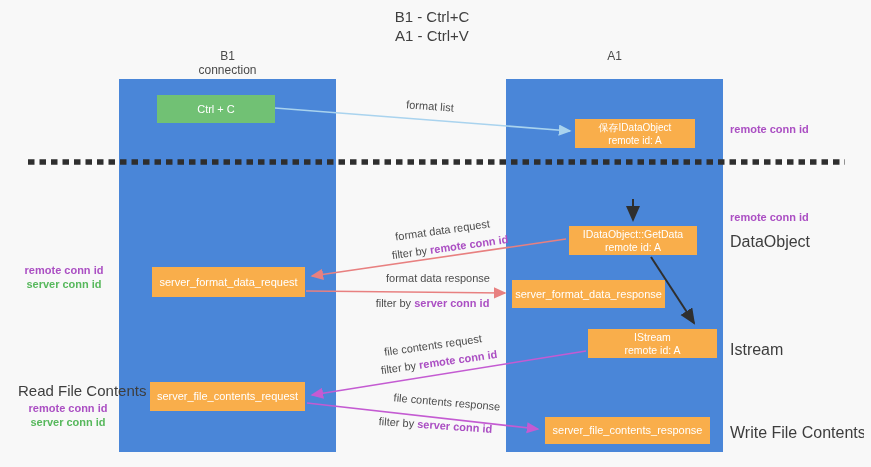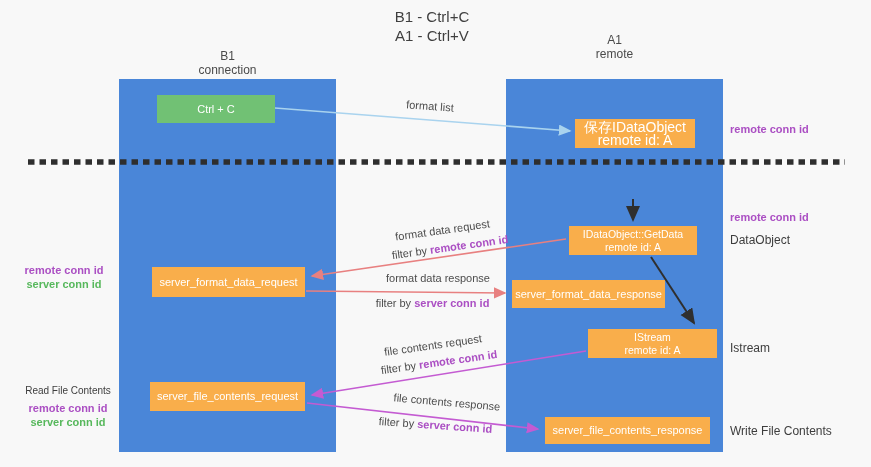--- a/index.html
+++ b/index.html
@@ -10,32 +10,32 @@
   }
   *{box-sizing:border-box;margin:0;padding:0}
   body{font-family:"Liberation Sans",sans-serif;background:#f8f8f8}
   .stage{position:relative;width:864px;height:467px;background:#f8f8f8;overflow:hidden}
 
   .page-title{position:absolute;top:7px;left:0;width:100%;text-align:center;
     font-size:15px;line-height:19px;color:var(--text-dark)}
 
   .lane-header{position:absolute;text-align:center;font-size:12px;line-height:14px;color:#4a4a4a}
   .lane-header.left{left:119px;top:49px;width:217px}
-  .lane-header.right{left:506px;top:33px;width:217px}
+  .lane-header.right{left:506px;top:49px;width:217px}
 
   .lane{position:absolute;top:79px;width:217px;height:373px;background:var(--lane-blue)}
   .lane.left{left:119px}
   .lane.right{left:506px}
 
   .node{position:absolute;z-index:3;display:flex;flex-direction:column;justify-content:center;
     align-items:center;color:#fff;font-size:11px;line-height:13px;text-align:left;white-space:nowrap}
   .node.green{background:var(--node-green)}
   .node.orange{background:var(--node-orange)}
   .n-ctrl-c{left:157px;top:95px;width:118px;height:28px}
-  .n-save{left:575px;top:119px;width:120px;height:29px;font-size:14px}
+  .n-save{left:575px;top:119px;width:120px;height:29px;font-size:10px}
   .n-ctrl-v{left:574px;top:171px;width:121px;height:27px}
   .n-getdata{left:569px;top:226px;width:128px;height:29px;font-size:10.5px}
   .n-freq{left:152px;top:267px;width:153px;height:30px}
   .n-fres{left:512px;top:280px;width:153px;height:28px}
   .n-istream{left:588px;top:329px;width:129px;height:29px;font-size:10.5px}
   .n-creq{left:150px;top:382px;width:155px;height:29px}
   .n-cres{left:545px;top:417px;width:165px;height:27px}
 
   svg.overlay{position:absolute;left:0;top:0;z-index:5;pointer-events:none}
   .l-blue{stroke:var(--arrow-lightblue);stroke-width:1.6;fill:none}
@@ -45,44 +45,43 @@
   .l-dash{stroke:#2e2e2e;stroke-width:5.5;stroke-dasharray:6.5 5;fill:none}
   #mBlue path{fill:var(--arrow-lightblue)} #mSalmon path{fill:var(--arrow-salmon)}
   #mMagenta path{fill:var(--arrow-magenta)} #mBlack path{fill:var(--arrow-black)}
 
   .edge-label{position:absolute;z-index:6;font-size:11px;color:#4d4d4d;white-space:nowrap;text-align:center}
   .edge-label b.purple{color:var(--purple-text);font-weight:bold}
   .rot-neg{transform:rotate(-8deg)}
   .rot-pos4{transform:rotate(4deg)}
   .rot-pos5{transform:rotate(5deg)}
 
-  .side-label{position:absolute;z-index:6;font-size:12px;color:#3d3d3d;white-space:nowrap}
+  .side-label{position:absolute;z-index:6;font-size:16px;color:#3d3d3d;white-space:nowrap}
   .side-label.bold-purple{color:var(--purple-text);font-weight:bold;font-size:11px}
   .left-block{position:absolute;z-index:6;text-align:center;font-size:11px;line-height:14px;white-space:nowrap}
   .left-block .purple{color:var(--purple-text);font-weight:bold}
   .left-block .green{color:var(--green-text);font-weight:bold}
-  .left-block .plain{color:#3d3d3d;font-size:10px}
+  .left-block .plain{color:#3d3d3d;font-size:15px}
 </style>
 </head>
 <body>
 
 <div class="stage">
 
   <div class="page-title">
     <div>B1 - Ctrl+C</div>
     <div>A1 - Ctrl+V</div>
   </div>
 
   <div class="lane-header left">
     <div>B1</div>
     <div>connection</div>
   </div>
   <div class="lane-header right">
     <div>A1</div>
-    <div>remote</div>
   </div>
 
   <div class="lane left"></div>
   <div class="lane right"></div>
 
   <div class="node green n-ctrl-c">
     <span>Ctrl + C</span>
   </div>
   <div class="node orange n-save">
     <span>保存IDataObject</span>

